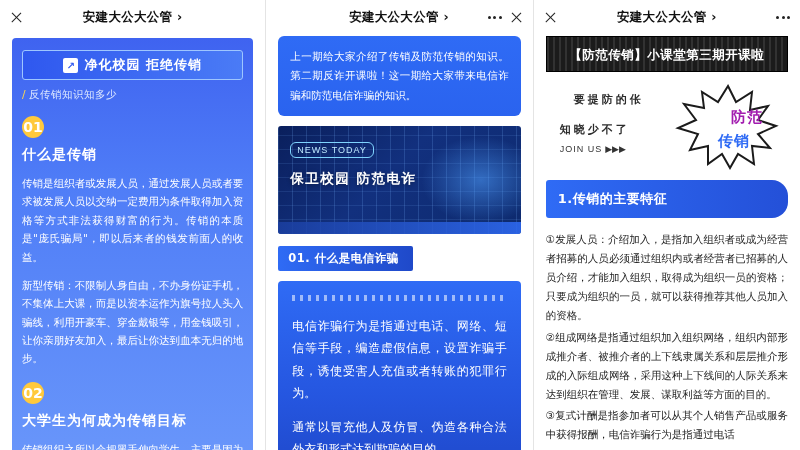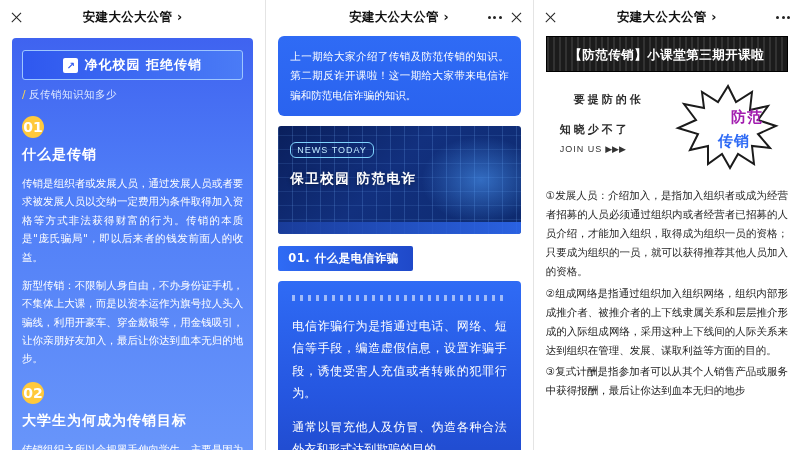--- a/index.html
+++ b/index.html
@@ -420,22 +420,23 @@
         </div>
         <div class="burst">
           <svg viewBox="0 0 112 86" width="112" height="86" aria-hidden="true">
             <polygon points="56,2 64,18 80,8 78,26 96,22 86,36 104,42 86,50 98,64 80,62 82,80 66,70 58,84 50,70 36,80 36,62 18,66 26,50 6,44 24,36 12,20 32,24 30,8 46,18" fill="#ffffff" stroke="#1b1b1b" stroke-width="2"></polygon>
           </svg>
           <span class="w1">防范</span>
           <span class="w2">传销</span>
         </div>
       </div>
 
+      <div class="p3-bar">1.传销的主要特征</div>
 
       <div class="p3-body">
         <p>①发展人员：介绍加入，是指加入组织者或成为经营者招募的人员必须通过组织内或者经营者已招募的人员介绍，才能加入组织，取得成为组织一员的资格；只要成为组织的一员，就可以获得推荐其他人员加入的资格。</p>
         <p>②组成网络是指通过组织加入组织网络，组织内部形成推介者、被推介者的上下线隶属关系和层层推介形成的入际组成网络，采用这种上下线间的人际关系来达到组织在管理、发展、谋取利益等方面的目的。</p>
-        <p>③复式计酬是指参加者可以从其个人销售产品或服务中获得报酬，最后让你达到血本无归的地步</p>
+        <p>③复式计酬是指参加者可以从其个人销售产品或服务中获得报酬，电信诈骗行为是指通过电话</p>
       </div>
     </div>
   </div>
 
 </div>
 
 </body></html>

